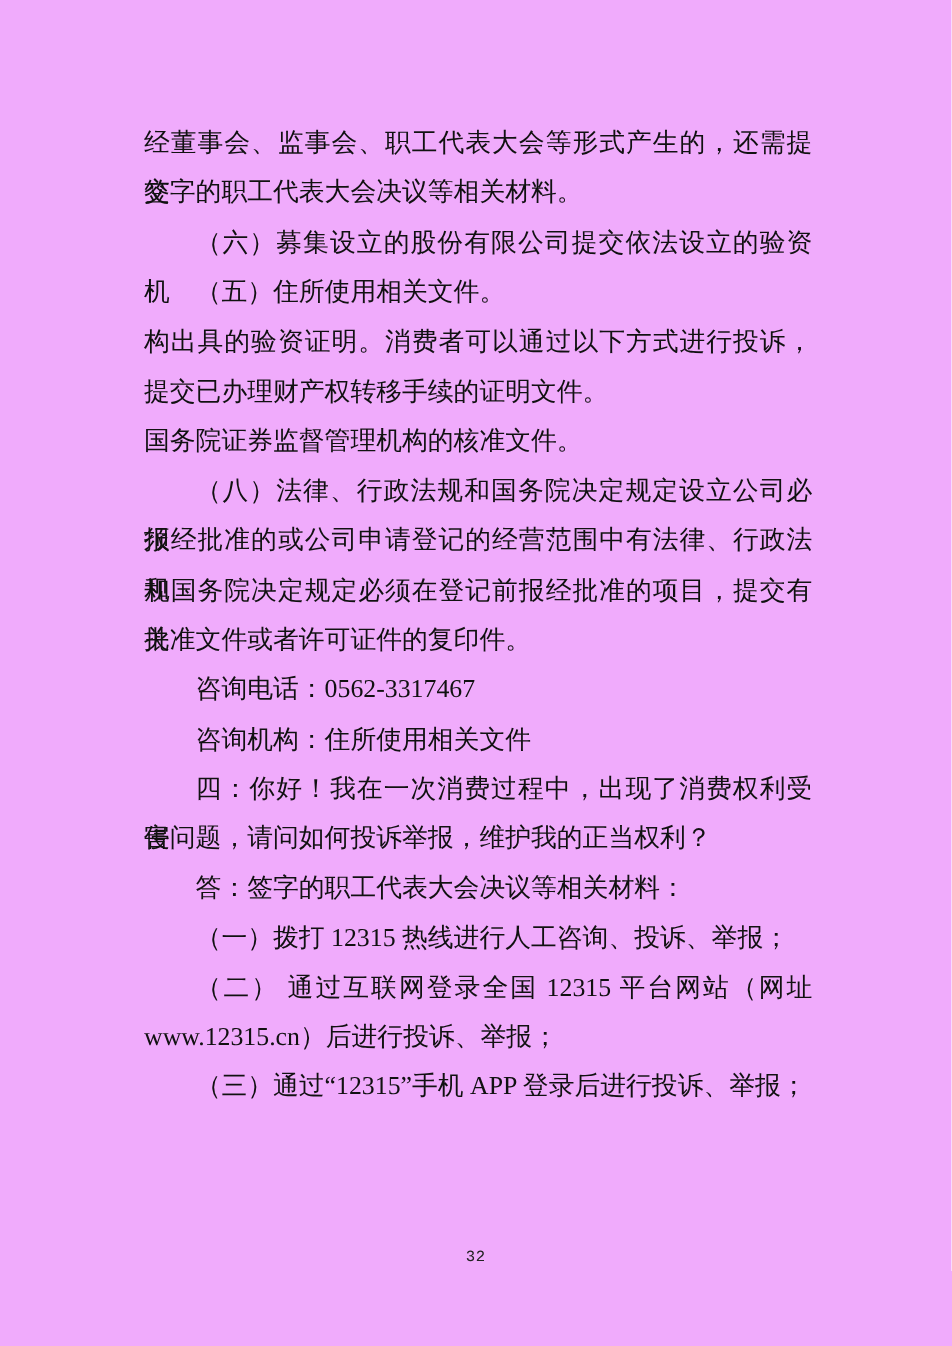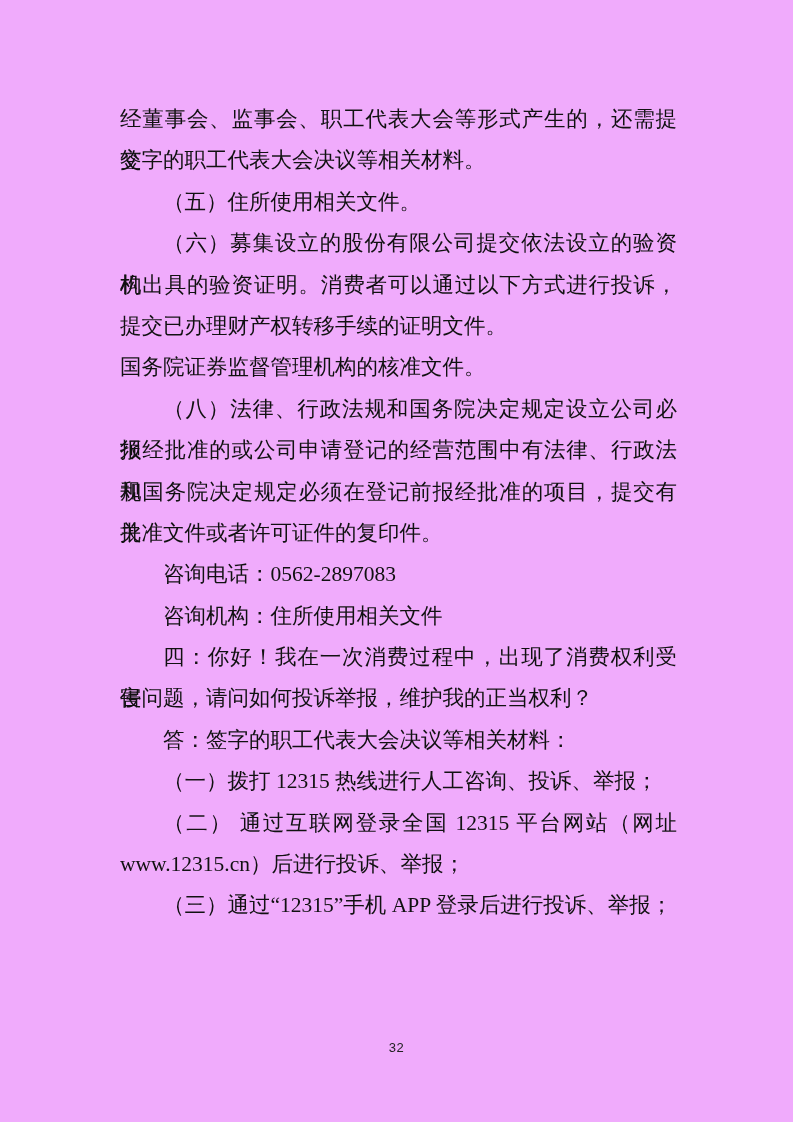--- a/index.html
+++ b/index.html
@@ -40,43 +40,43 @@
     text-align-last: justify;
   }
   .page-footer {
     position: absolute;
     left: 0;
     top: 1038px;
     width: 793px;
     text-align: center;
   }
   .page-number {
-    font-family: Liberation Sans, sans-serif;
+    font-family: Liberation Mono, monospace;
     font-size: 13px;
     color: #222222;
     letter-spacing: 0.5px;
   }
 </style>
 </head>
 <body>
 
 <div class="page">
   <div class="doc-body">
     <div class="ln str">经董事会、监事会、职工代表大会等形式产生的，还需提交</div>
     <div class="ln">签字的职工代表大会决议等相关材料。</div>
+    <div class="ln ind str">（六）募集设立的股份有限公司提交依法设立的验资机</div>
     <div class="ln ind">（五）住所使用相关文件。</div>
-    <div class="ln ind str">（六）募集设立的股份有限公司提交依法设立的验资机</div>
     <div class="ln str">构出具的验资证明。消费者可以通过以下方式进行投诉，</div>
     <div class="ln">提交已办理财产权转移手续的证明文件。</div>
     <div class="ln">国务院证券监督管理机构的核准文件。</div>
     <div class="ln ind str">（八）法律、行政法规和国务院决定规定设立公司必须</div>
     <div class="ln str">报经批准的或公司申请登记的经营范围中有法律、行政法规</div>
     <div class="ln str">和国务院决定规定必须在登记前报经批准的项目，提交有关</div>
     <div class="ln">批准文件或者许可证件的复印件。</div>
-    <div class="ln ind">咨询电话：0562-2897083</div>
+    <div class="ln ind">咨询电话：0562-3317467</div>
     <div class="ln ind">咨询机构：住所使用相关文件</div>
     <div class="ln ind str">四：你好！我在一次消费过程中，出现了消费权利受侵</div>
     <div class="ln">害问题，请问如何投诉举报，维护我的正当权利？</div>
     <div class="ln ind">答：签字的职工代表大会决议等相关材料：</div>
     <div class="ln ind">（一）拨打 12315 热线进行人工咨询、投诉、举报；</div>
     <div class="ln ind str">（二） 通过互联网登录全国 12315 平台网站（网址</div>
     <div class="ln">www.12315.cn）后进行投诉、举报；</div>
     <div class="ln ind">（三）通过“12315”手机 APP 登录后进行投诉、举报；</div>
   </div>
 

